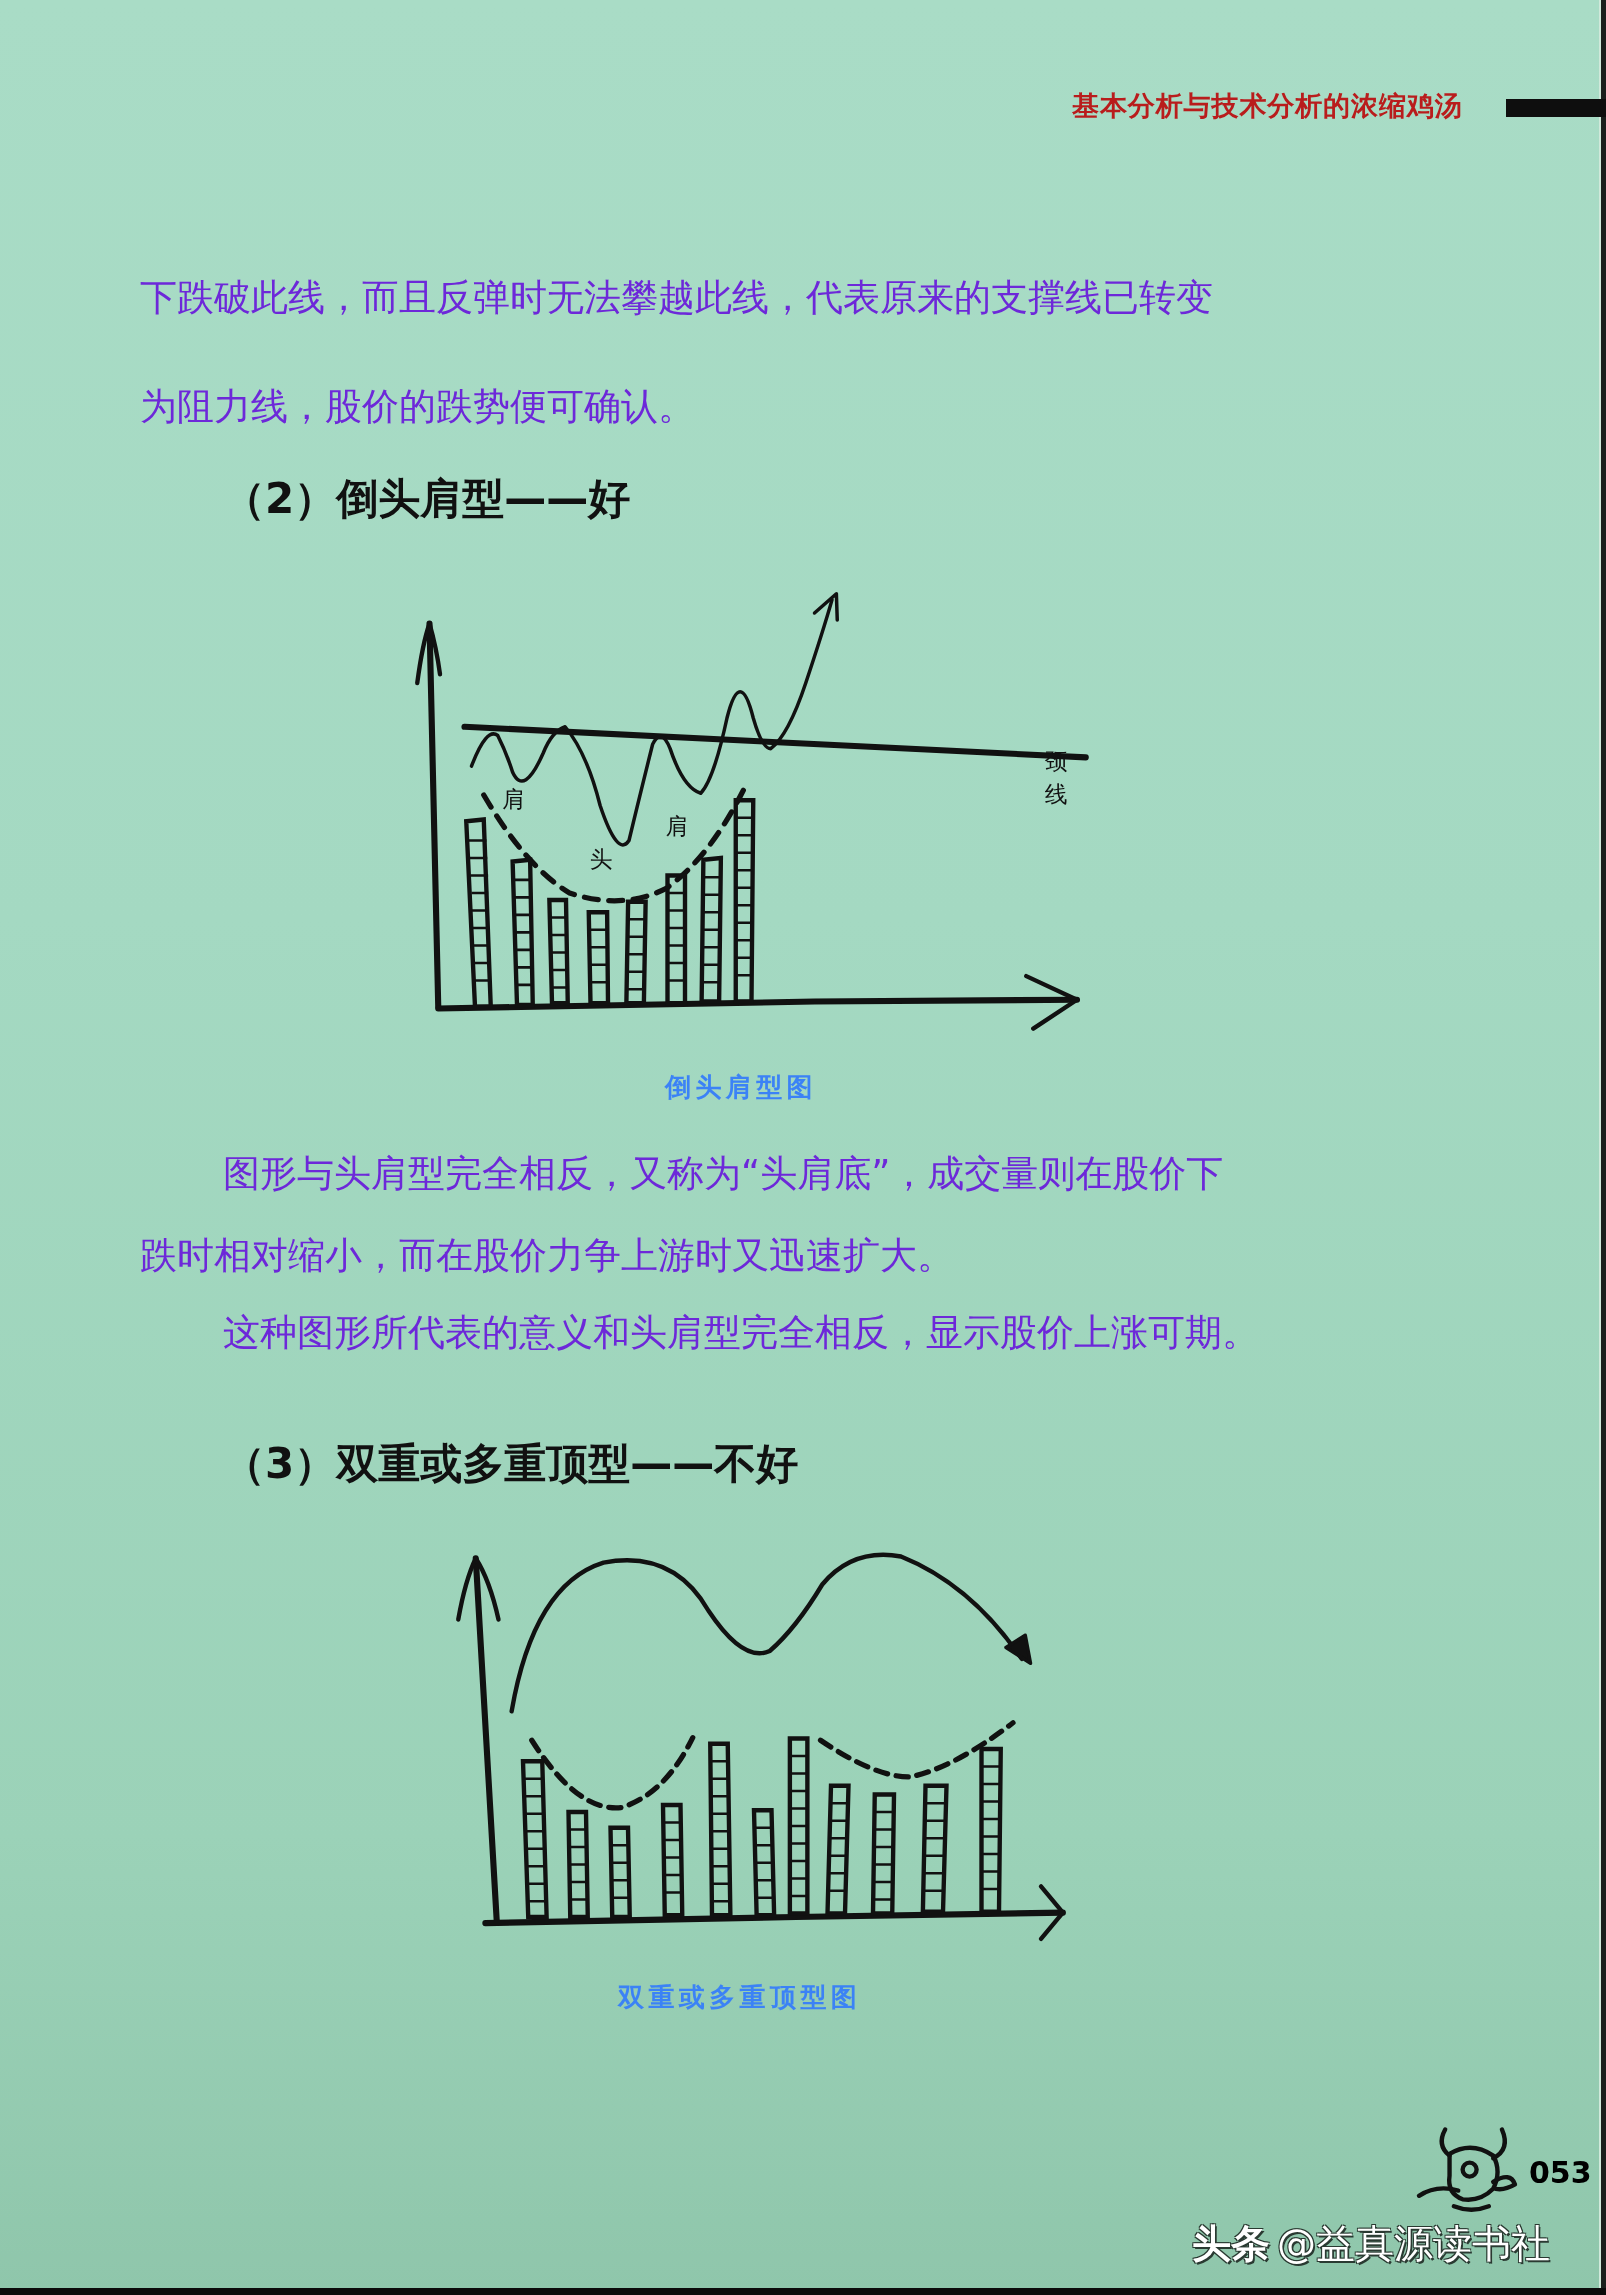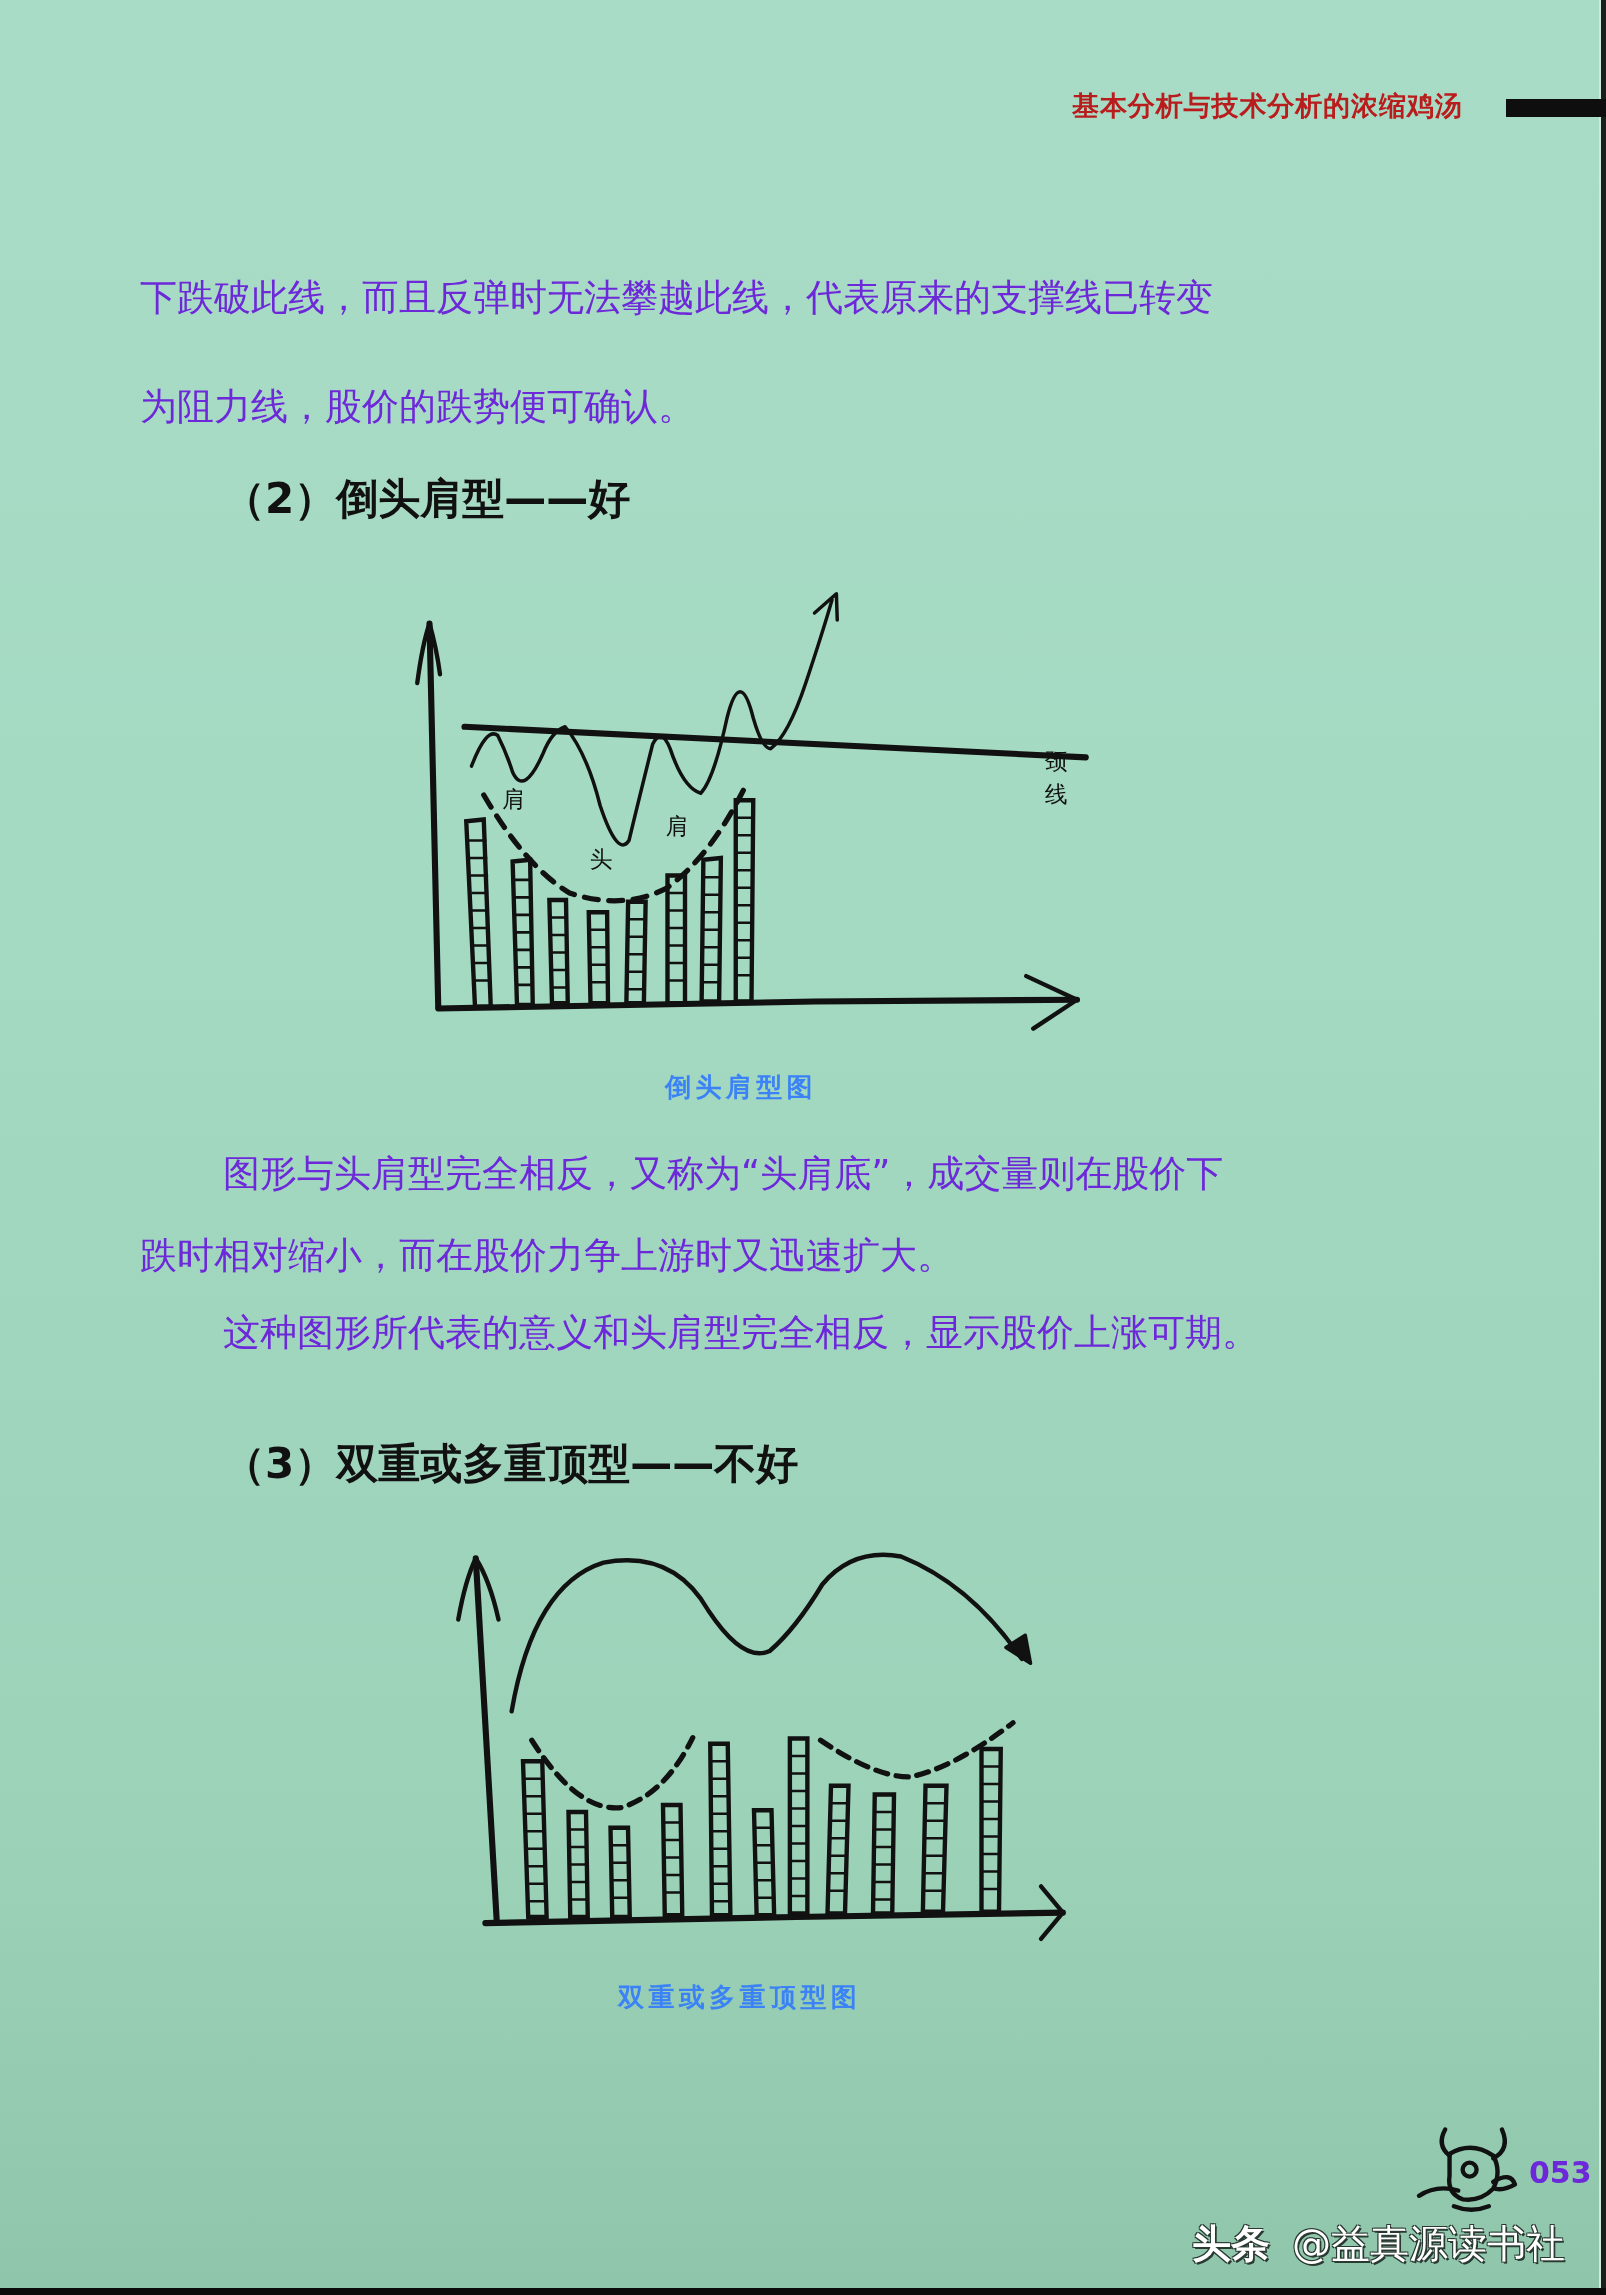--- a/index.html
+++ b/index.html
@@ -12,25 +12,25 @@
     .page-edge { position:absolute; top:0; right:0; width:5.3px; height:2295px; background:#1a1f1c; }
     .page-edge2 { position:absolute; top:0; right:5.3px; width:1.8px; height:2295px; background:#cfe8da; }
     .running-header { position:absolute; top:88px; left:1072px; font-size:27px; font-weight:bold; letter-spacing:0.9px; color:#b91c1c; white-space:nowrap; }
     .header-bar { position:absolute; top:99px; left:1506px; width:101px; height:17.5px; background:#0e0e0e; }
     .para { position:absolute; font-size:37px; line-height:40px; white-space:nowrap; color:#6d28d9; }
     .heading { position:absolute; font-size:42px; font-weight:bold; white-space:nowrap; color:#111; }
     .caption { position:absolute; font-family:"DejaVu Serif", serif; font-size:26px; font-weight:bold; letter-spacing:4.4px; color:#3b82f6; white-space:nowrap; }
     .chart { position:absolute; }
     .chart svg { overflow:visible; }
     .chart-label { font-family:"DejaVu Serif", serif; font-size:26px; fill:#111; }
-    .page-number { position:absolute; top:2155px; left:1529px; font-size:30px; font-weight:bold; color:#6d28d9; }
+    .page-number { position:absolute; top:2155px; left:1529px; font-size:30px; font-weight:bold; color:#000000; }
     .mascot { position:absolute; top:2119px; left:1410px; }
     .watermark { position:absolute; top:2217px; left:1192px; font-size:39px; color:#ffffff; white-space:nowrap;
       text-shadow: 1.8px 1.8px 0 #2a3a32, -0.9px -0.9px 0 #2a3a32, 0.9px -0.9px 0 #2a3a32, -0.9px 0.9px 0 #2a3a32; }
-    .watermark b { font-weight:bold; margin-right:22px; }
+    .watermark b { font-weight:bold; margin-right:7px; }
     .bottom-strip { position:absolute; left:0; bottom:0; width:1606px; height:7px; background:#0b0b0b; }
   </style>
 </head>
 <body>
 
 <div class="page-edge2"></div>
 <div class="page-edge"></div>
 
 <div class="running-header">基本分析与技术分析的浓缩鸡汤</div>
 <div class="header-bar"></div>

